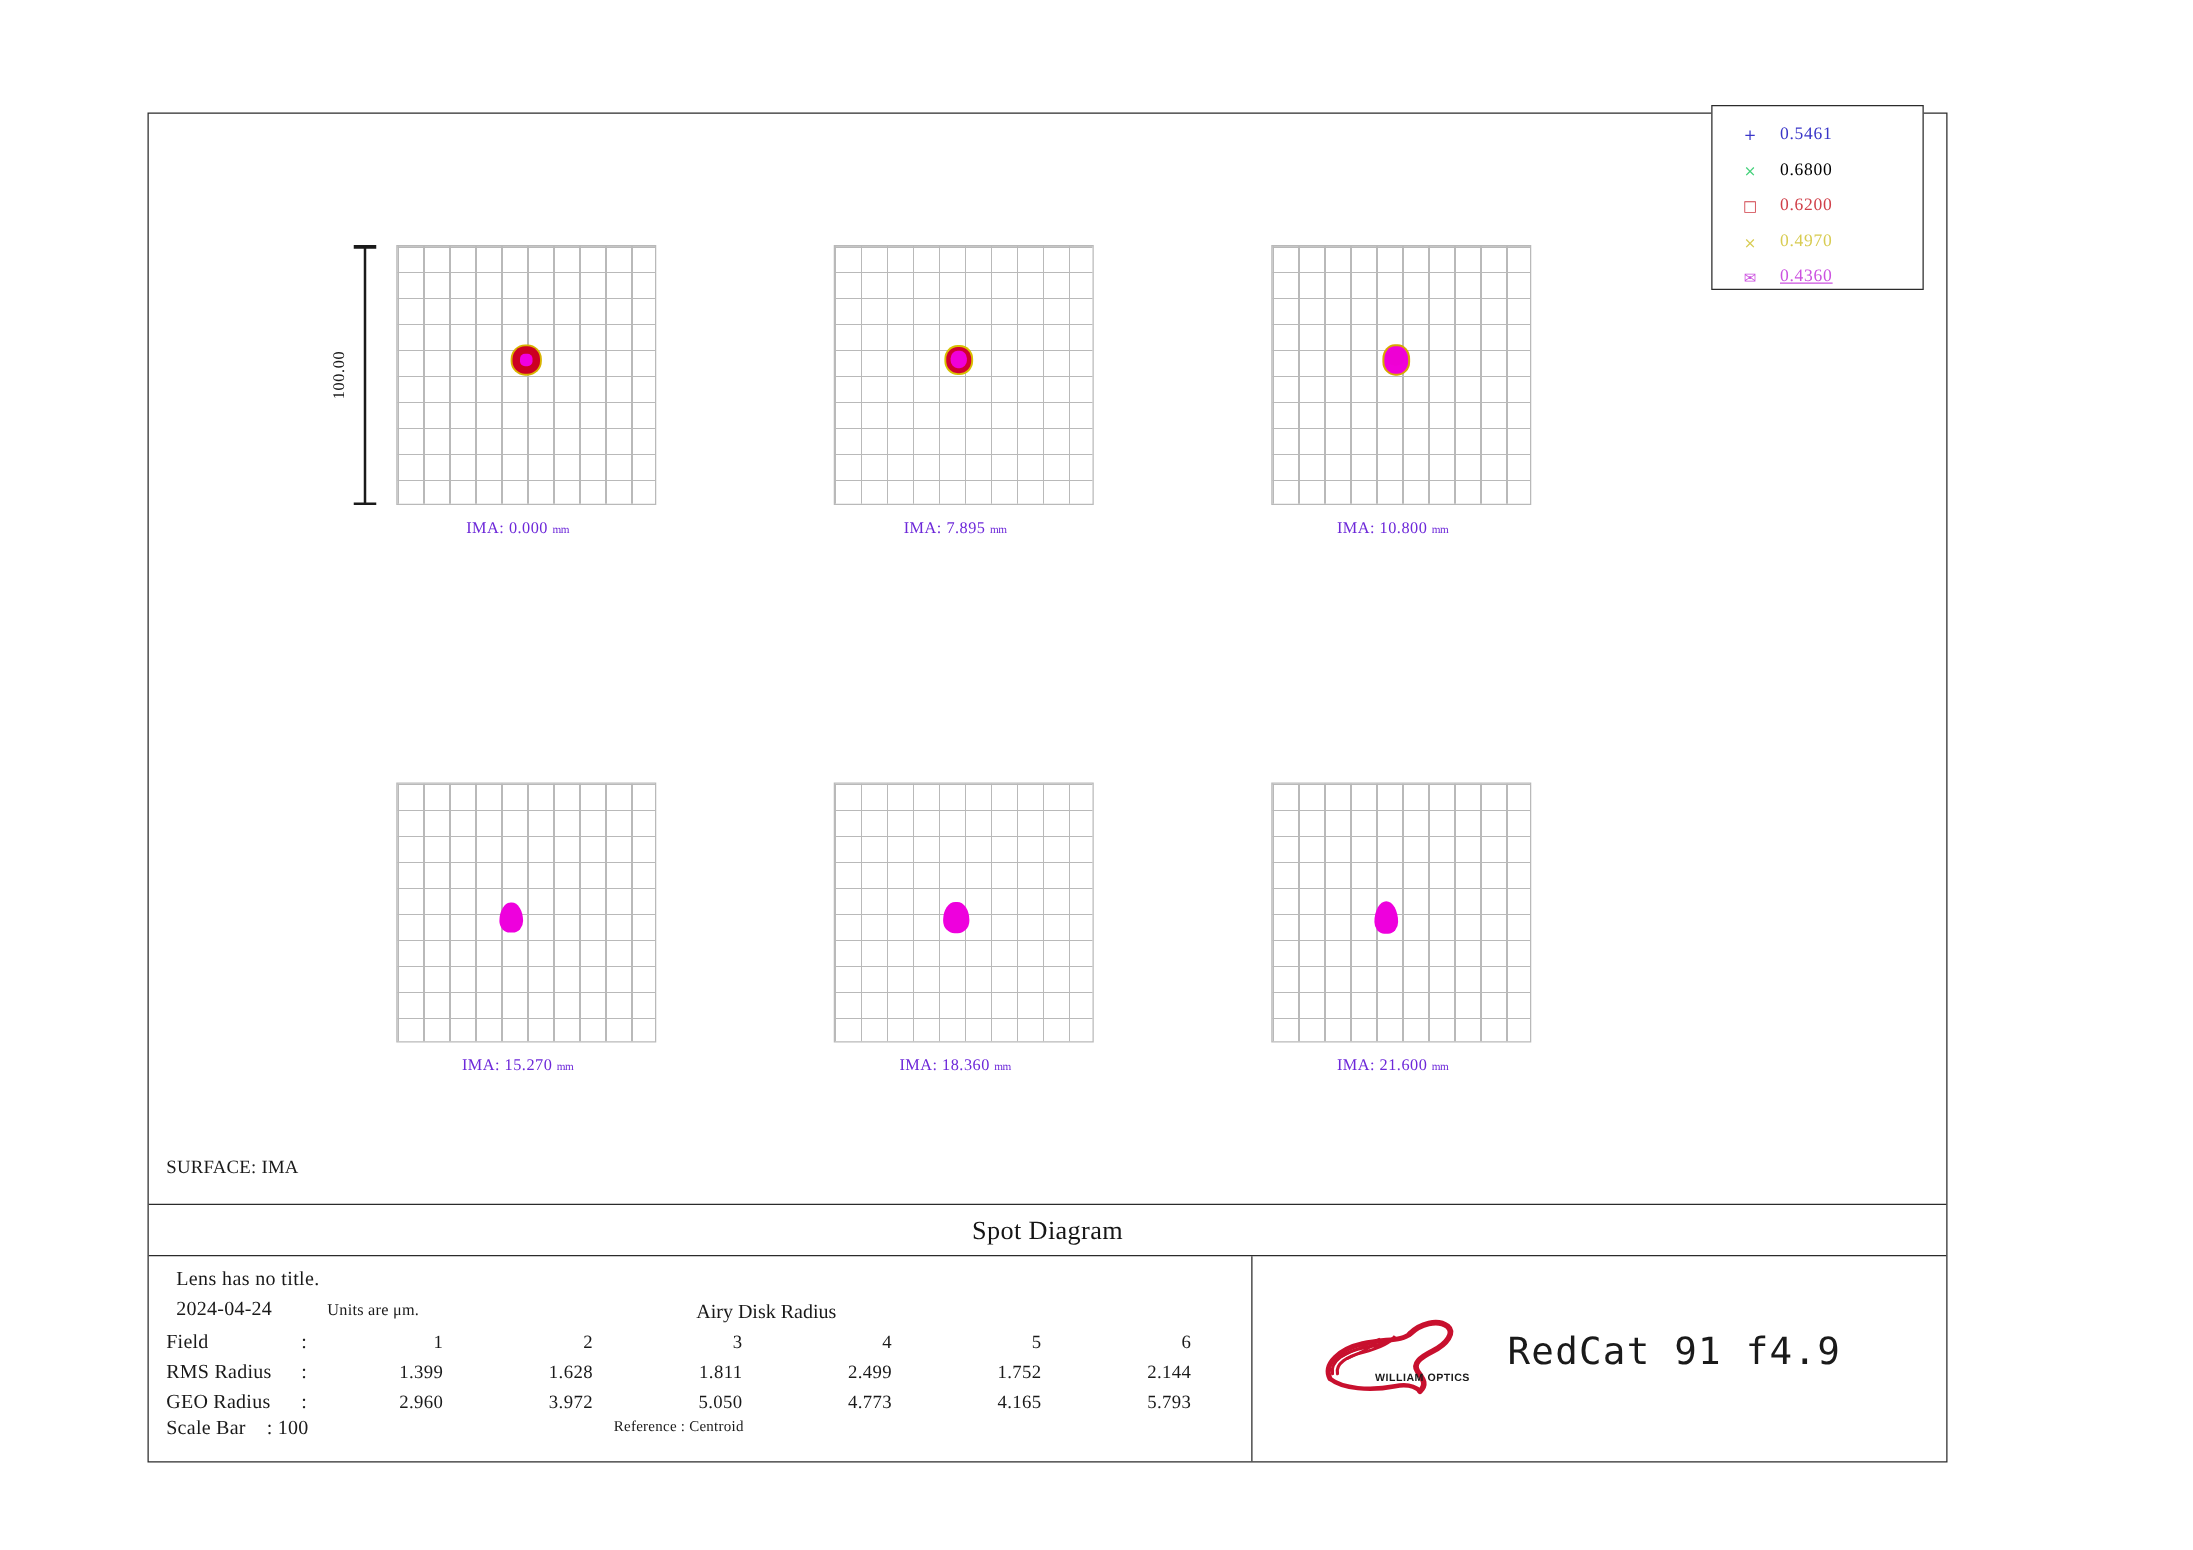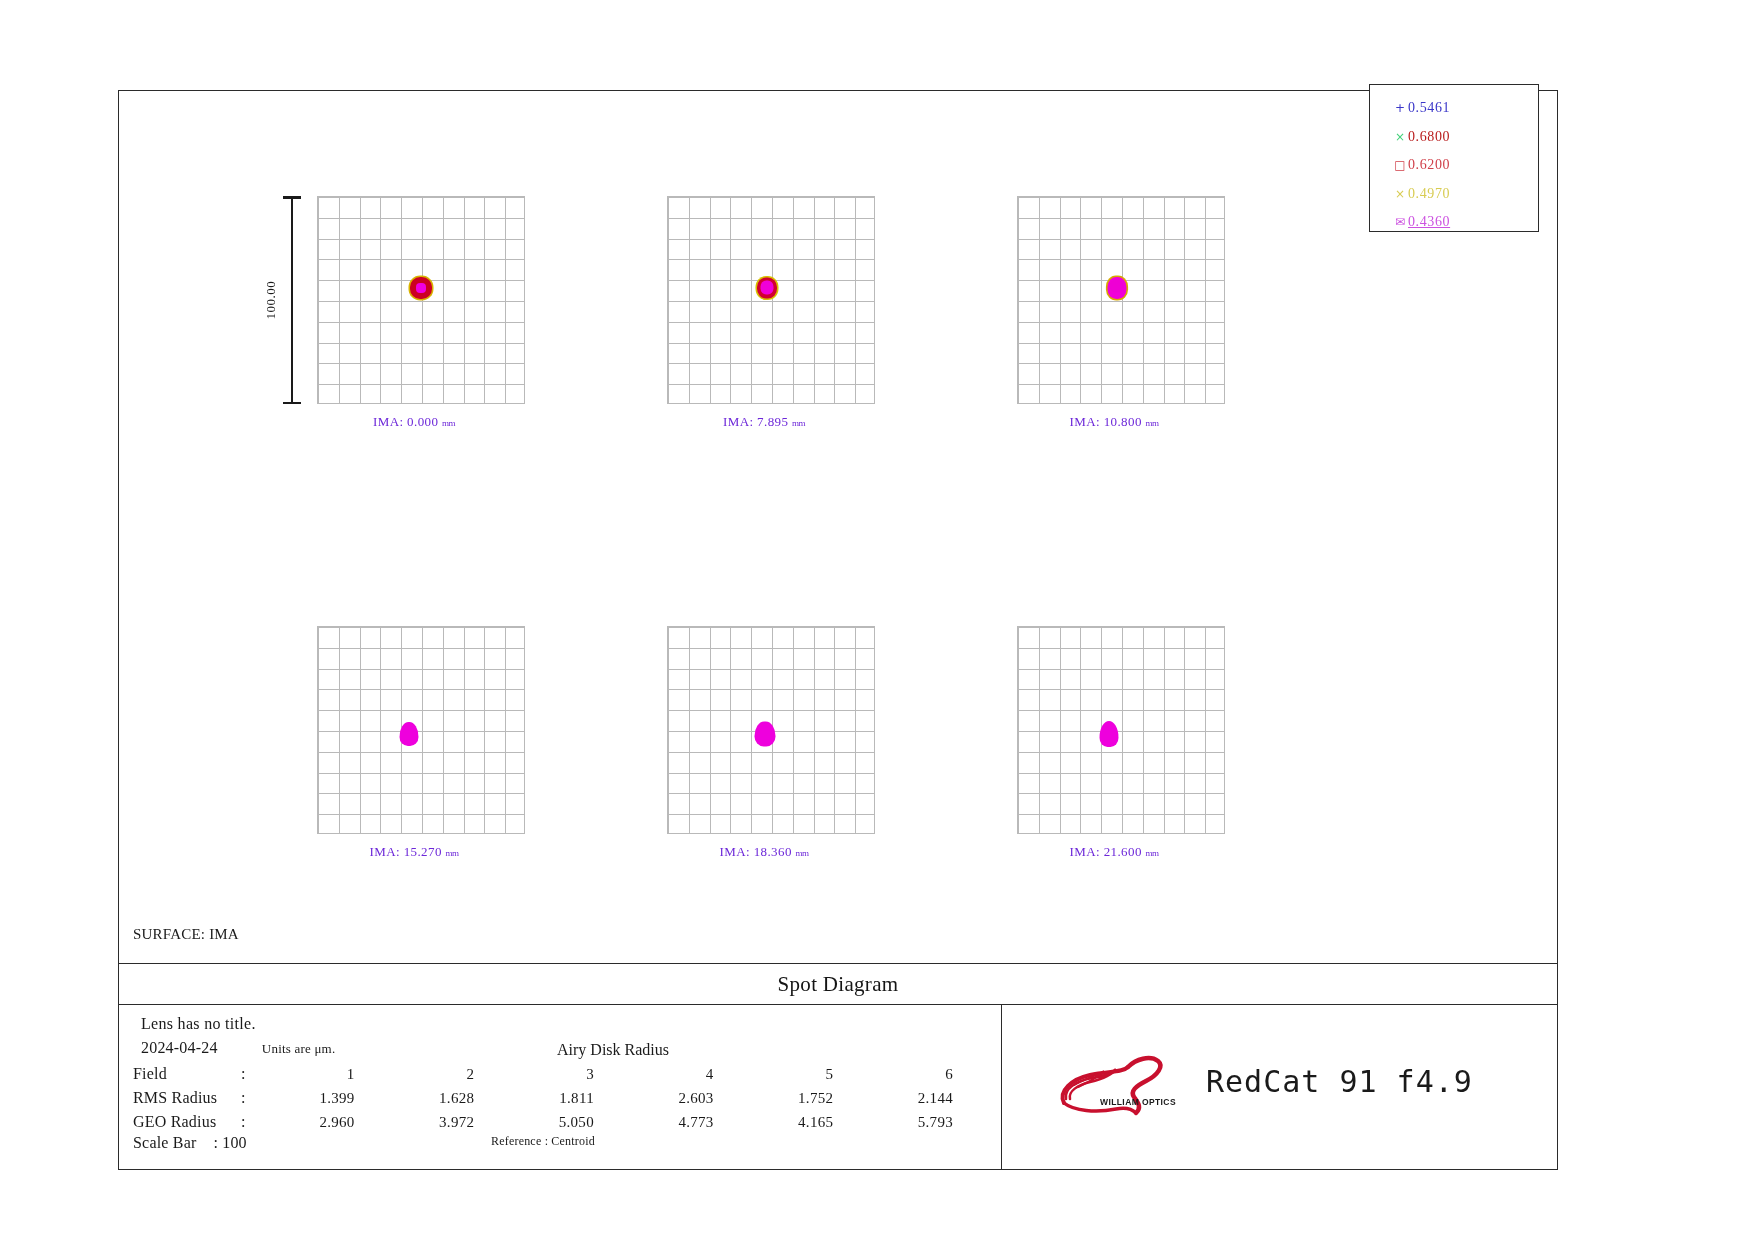--- a/index.html
+++ b/index.html
@@ -211,20 +211,21 @@
     padding-left: 22px;
   }
   .legend-mark {
     width: 16px;
     font-size: 12px;
     line-height: 1;
     text-align: center;
     font-family: "DejaVu Sans", sans-serif;
   }
   .legend-wl {
+    margin-left: 16px;
     font-size: 14px;
     letter-spacing: 0.6px;
     font-family: "Liberation Serif", serif;
   }
 
   
   #surface-line {
     position: absolute;
     left: 14px;
     top: 835px;
@@ -442,21 +443,21 @@
       </div>
     </div>
 
     <div id="legend">
       <div class="legend-row">
         <span class="legend-mark" style="color:#3a36c8;">+</span>
         <span class="legend-wl" style="color:#3a36c8;">0.5461</span>
       </div>
       <div class="legend-row">
         <span class="legend-mark" style="color:#43d17a;">×</span>
-        <span class="legend-wl" style="color:#b91c1c;">0.6800</span>
+        <span class="legend-wl" style="color:#000000;">0.6800</span>
       </div>
       <div class="legend-row">
         <span class="legend-mark" style="color:#d0404a;">□</span>
         <span class="legend-wl" style="color:#d0404a;">0.6200</span>
       </div>
       <div class="legend-row">
         <span class="legend-mark" style="color:#d8cc52;">×</span>
         <span class="legend-wl" style="color:#d8cc52;">0.4970</span>
       </div>
       <div class="legend-row">
@@ -494,21 +495,21 @@
           <td class="num">4</td>
           <td class="num">5</td>
           <td class="num">6</td>
         </tr>
         <tr>
           <td class="lbl">RMS Radius</td>
           <td class="colon">:</td>
           <td class="num">1.399</td>
           <td class="num">1.628</td>
           <td class="num">1.811</td>
-          <td class="num">2.603</td>
+          <td class="num">2.499</td>
           <td class="num">1.752</td>
           <td class="num">2.144</td>
         </tr>
         <tr>
           <td class="lbl">GEO Radius</td>
           <td class="colon">:</td>
           <td class="num">2.960</td>
           <td class="num">3.972</td>
           <td class="num">5.050</td>
           <td class="num">4.773</td>

